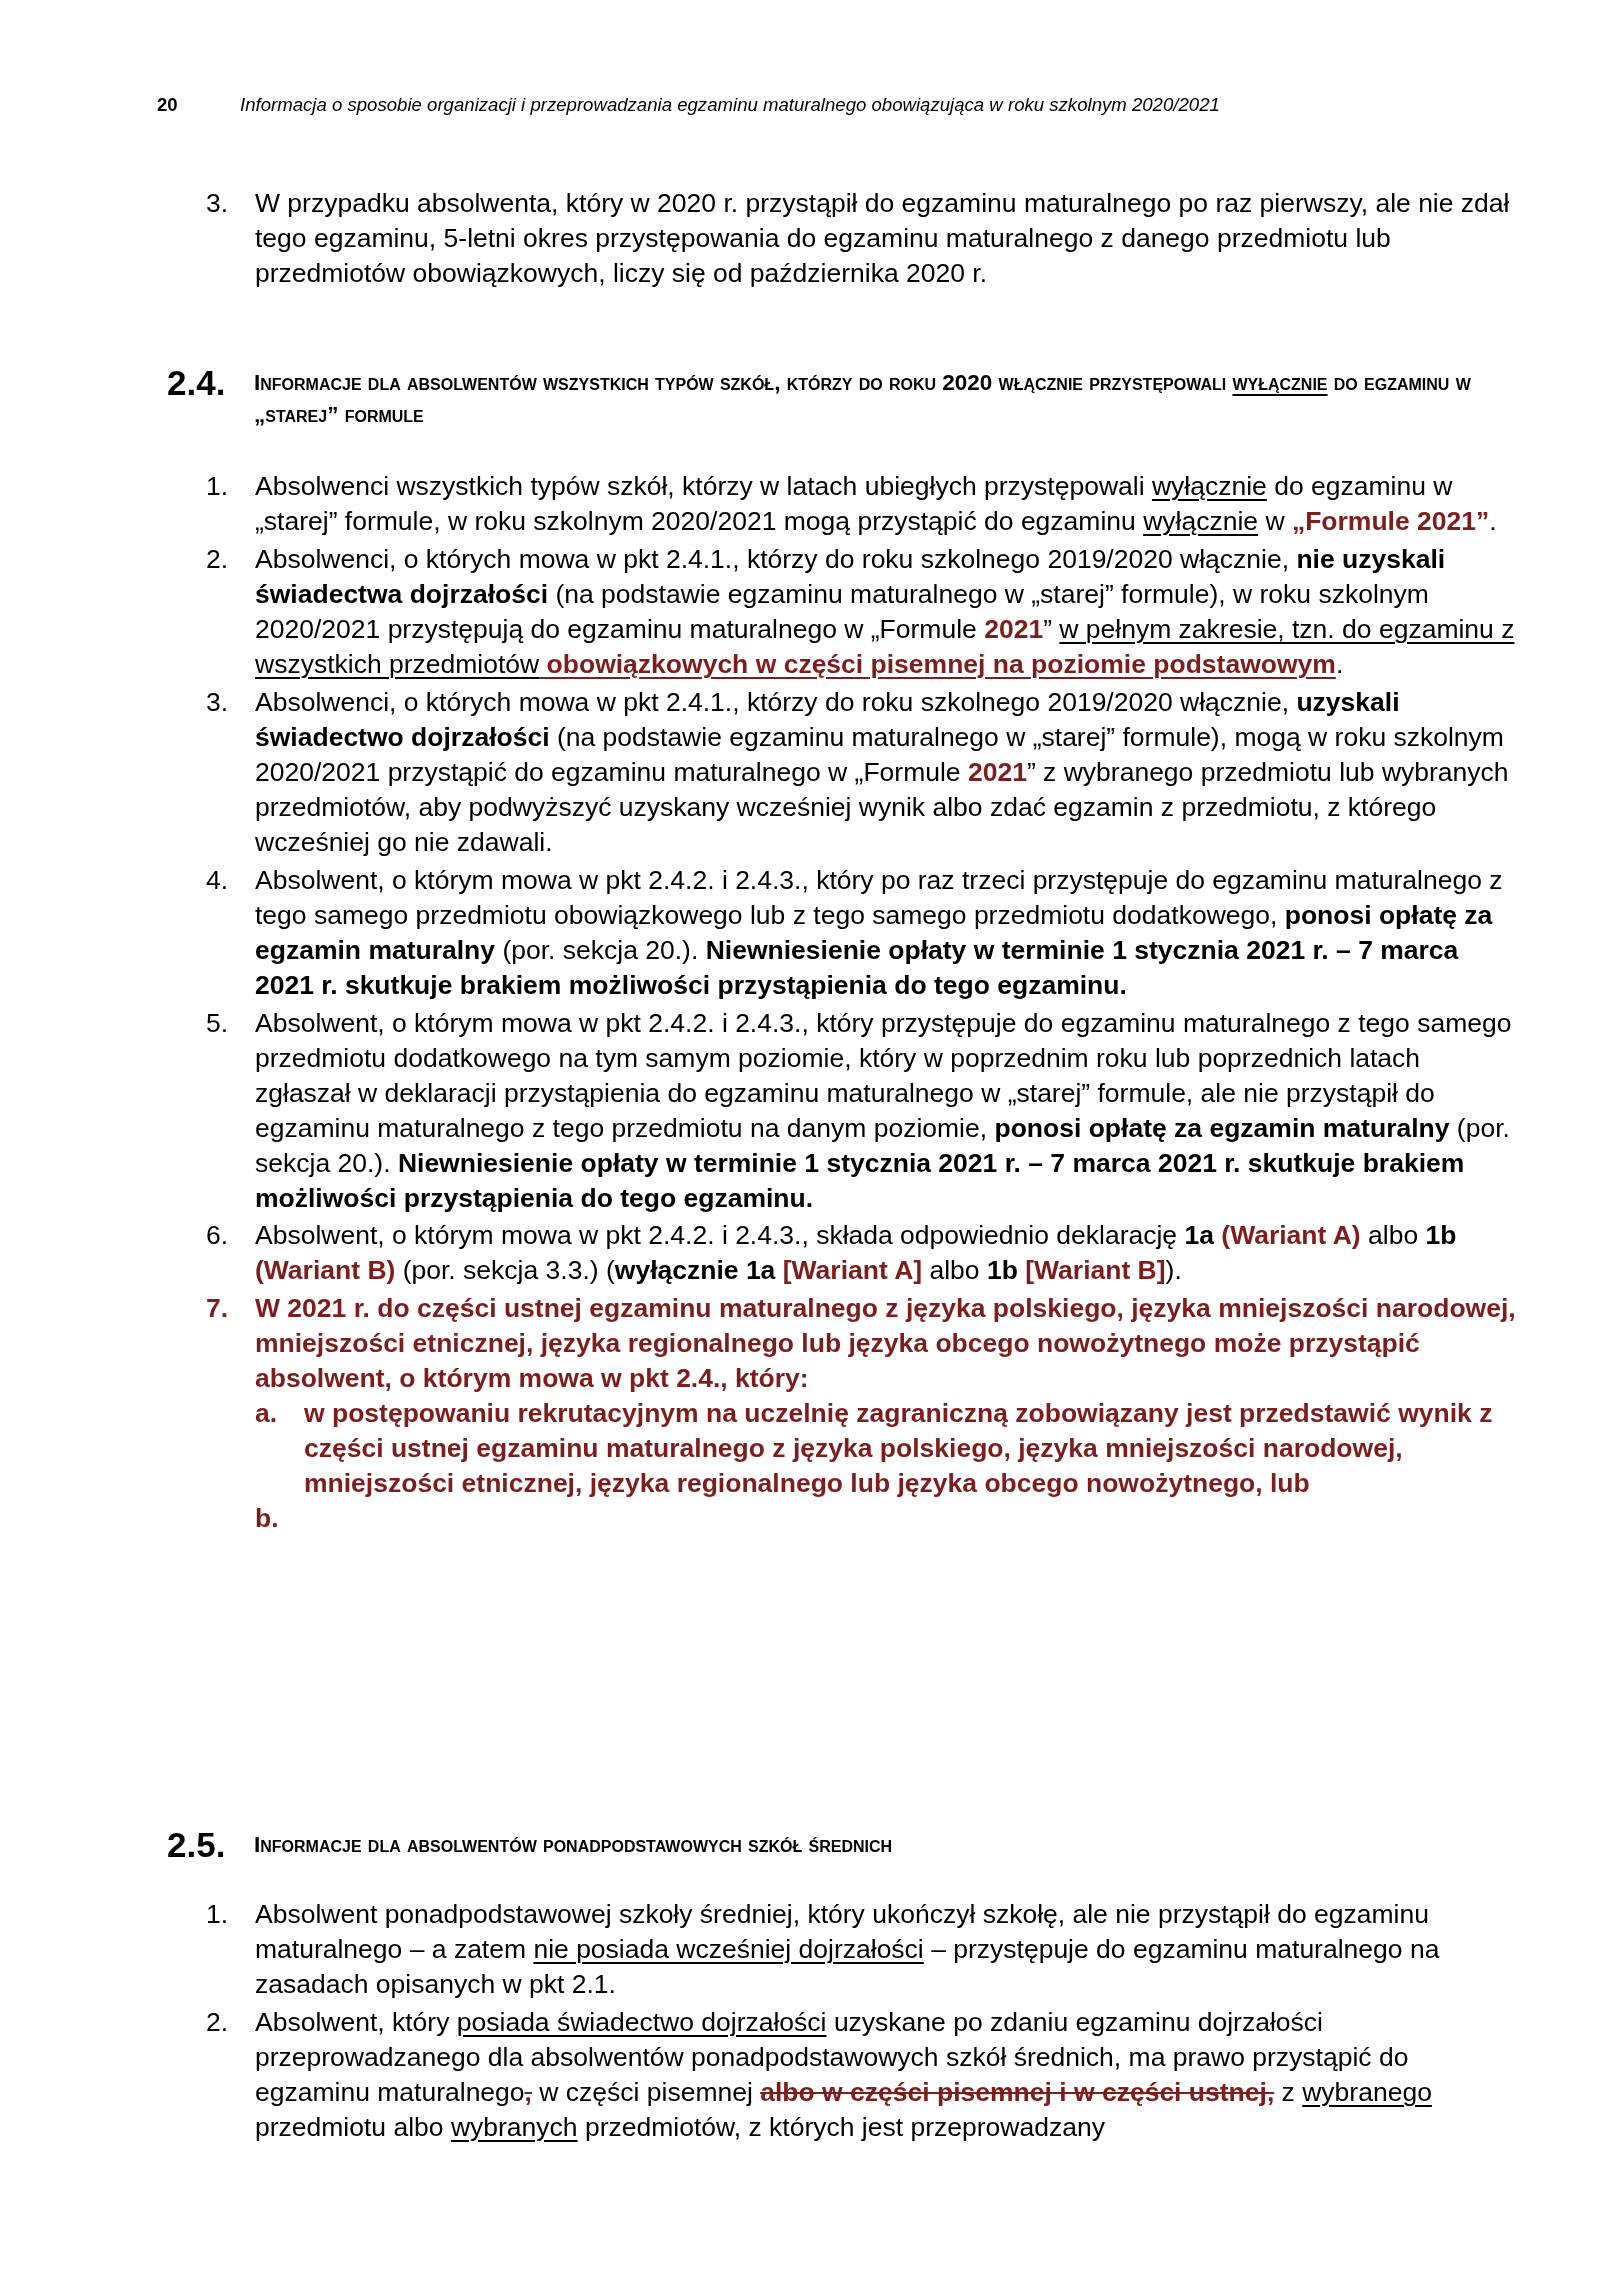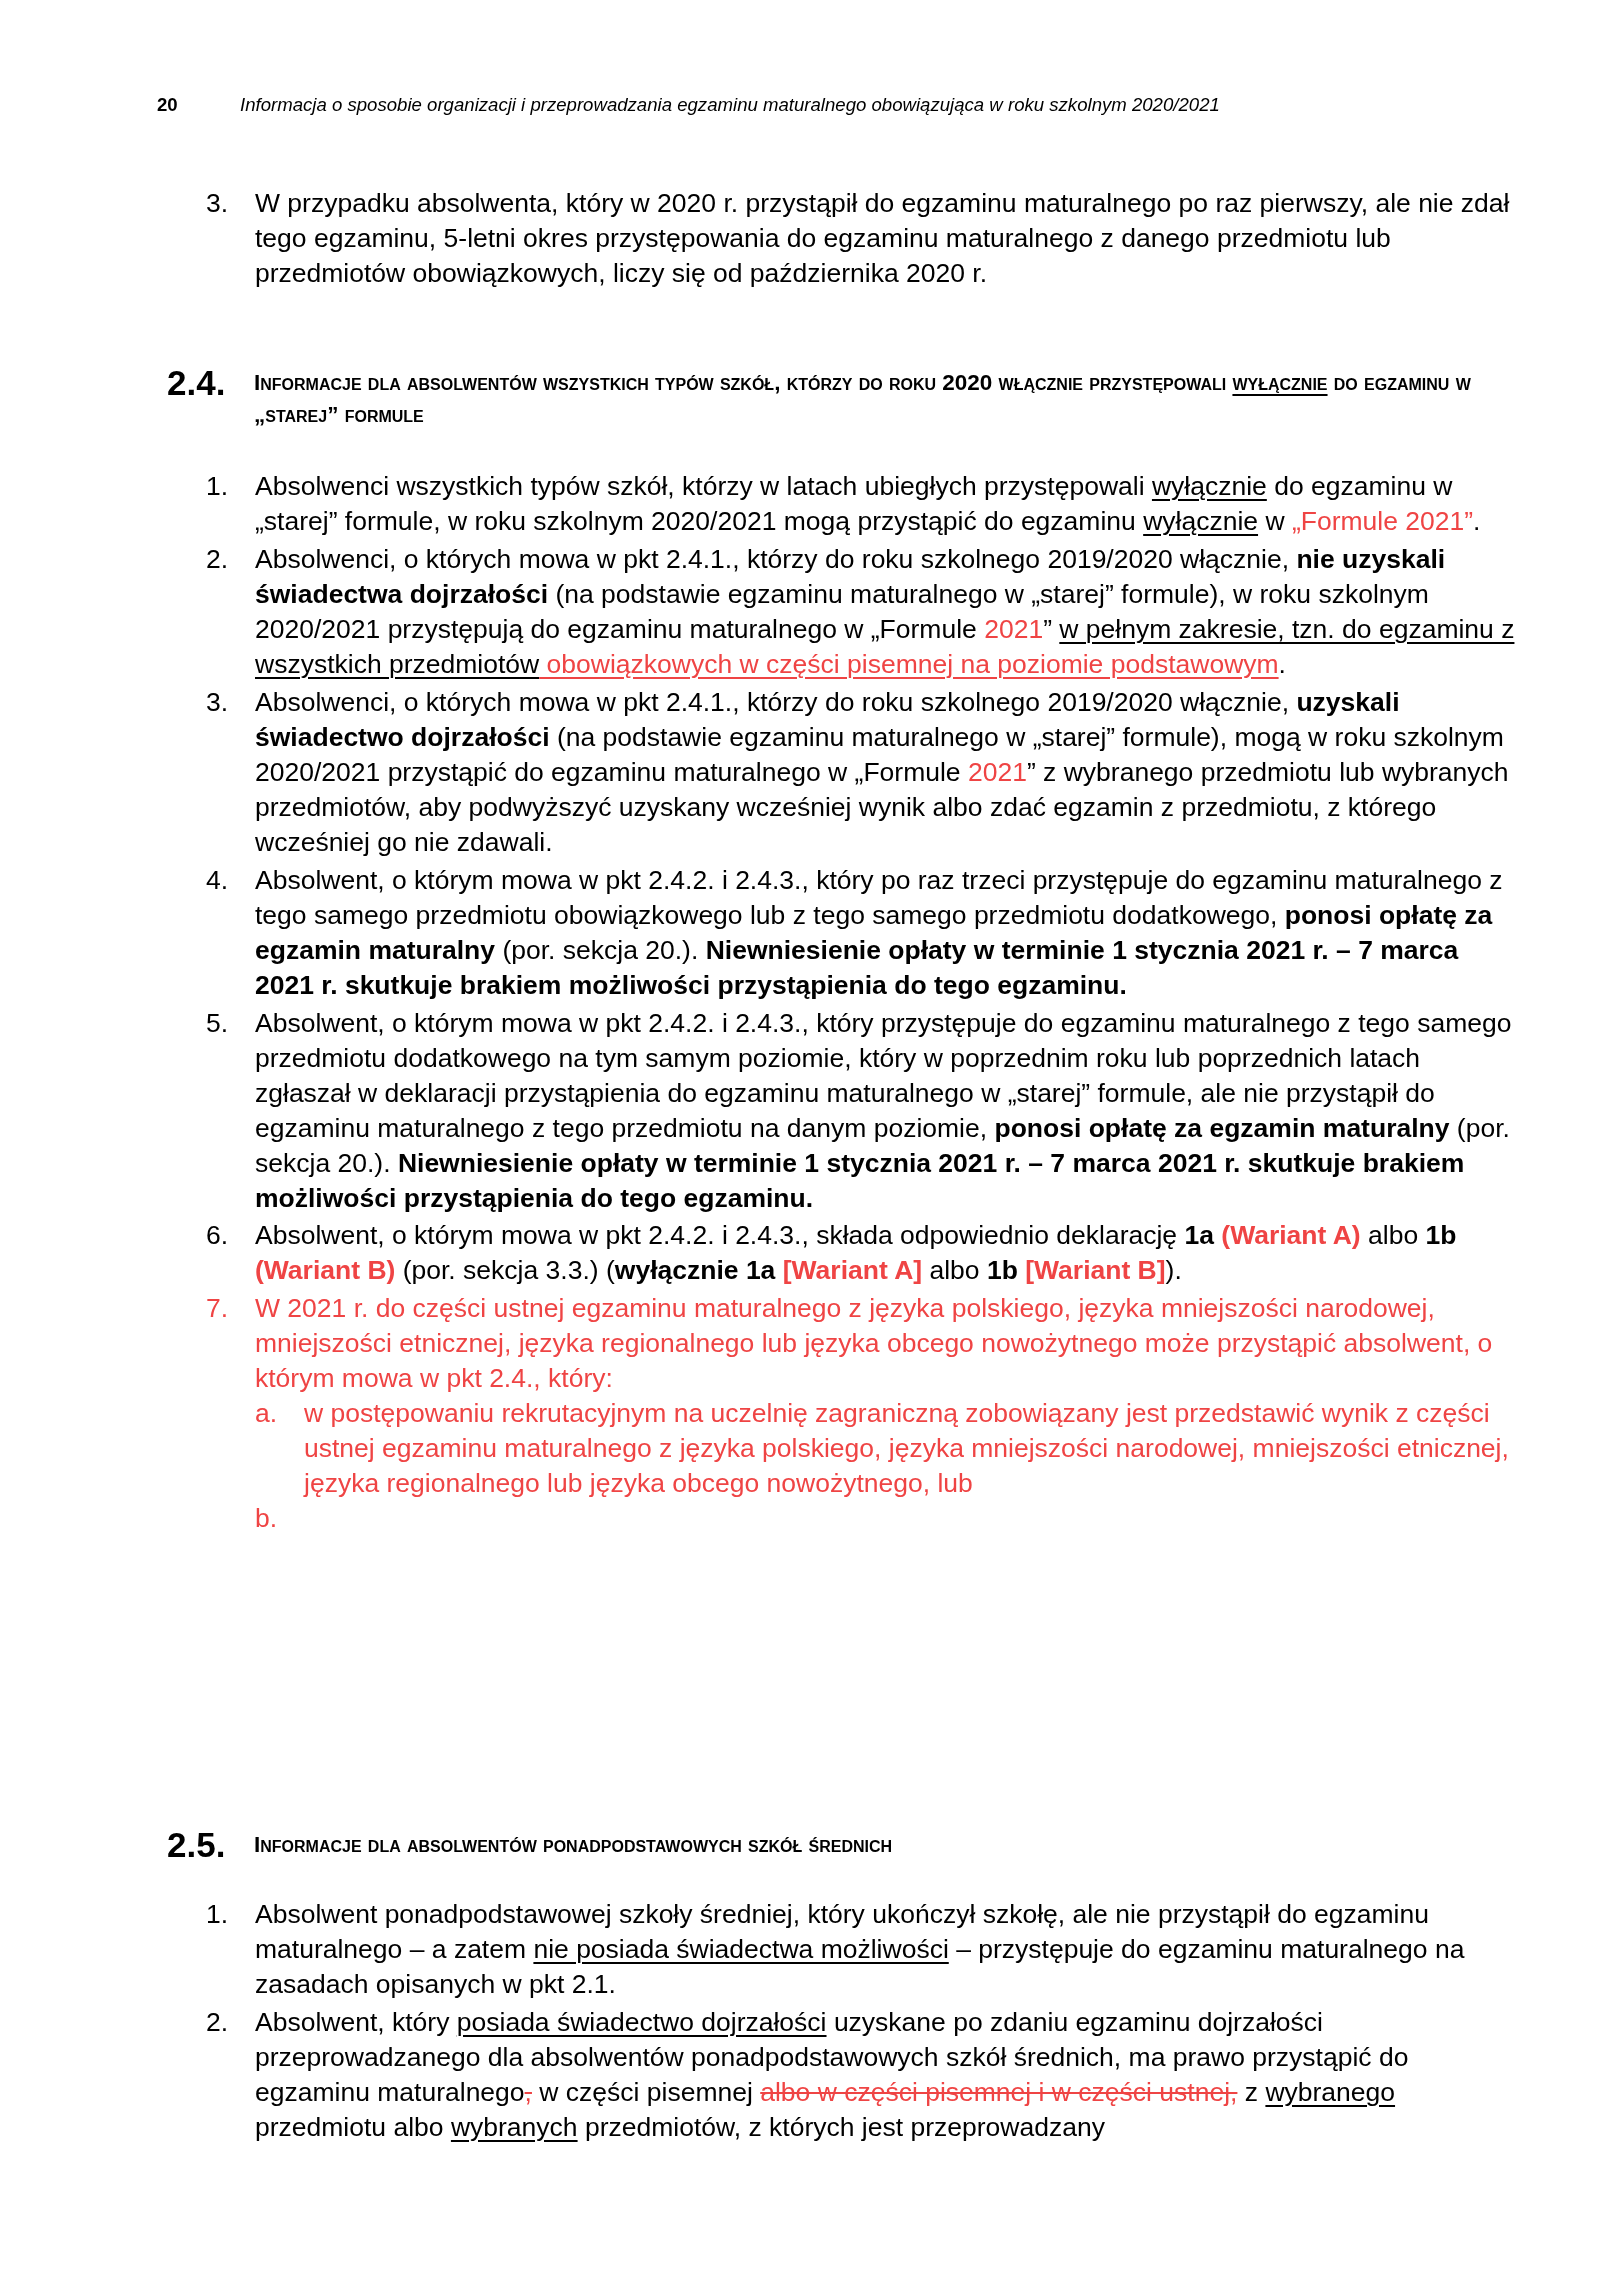--- a/index.html
+++ b/index.html
@@ -8,21 +8,21 @@
     font-family: "Liberation Sans", sans-serif; color: #000;
   }
   .page-header { position: absolute; top: 94px; left: 157px; width: 1323px; font-size: 18.6px; }
   .page-number { position: absolute; left: 0; top: 0; font-weight: bold; }
   .running-title { position: absolute; left: 83px; top: 0; font-style: italic; white-space: nowrap; }
 
   .body-text { font-size: 26.5px; line-height: 35px; }
   .list { list-style: none; margin: 0; padding: 0; }
   .item { position: relative; padding-left: 49px; margin-bottom: 2.9px; }
   .num { position: absolute; left: 0; top: 0; }
-  .red { color: #ef4444; }
+  .red { color: #7f1d1d; font-weight: bold; }
   .u { text-decoration: underline; text-underline-offset: 3.9px; text-decoration-thickness: 2px; }
   .s { text-decoration: line-through; text-decoration-thickness: 2px; }
   b { font-weight: bold; }
 
   .block { position: absolute; left: 206px; width: 1313px; }
   .heading { position: absolute; left: 167px; width: 1372px; font-weight: bold; font-size: 22.5px; line-height: 32px; }
   .h-num { position: absolute; left: 0; top: 0; font-size: 35px; }
   .h-text { position: absolute; left: 87px; top: 0; font-variant: small-caps; width: 1274px; }
   .sub { list-style: none; margin: 0; padding: 0; }
   .sub .item { padding-left: 49px; margin-bottom: 0; }
@@ -91,21 +91,21 @@
 
 <div class="heading" style="top:1829px;">
   <span class="h-num">2.5.</span>
   <span class="h-text">Informacje dla absolwentów ponadpodstawowych szkół średnich</span>
 </div>
 
 <div class="block body-text" style="top:1897px;">
   <ol class="list">
     <li class="item">
       <span class="num">1.</span>
-      <span>Absolwent ponadpodstawowej szkoły średniej, który ukończył szkołę, ale nie przystąpił do egzaminu maturalnego – a zatem </span><span class="u">nie posiada świadectwa możliwości</span><span> – przystępuje do egzaminu maturalnego na zasadach opisanych w pkt 2.1.</span>
+      <span>Absolwent ponadpodstawowej szkoły średniej, który ukończył szkołę, ale nie przystąpił do egzaminu maturalnego – a zatem </span><span class="u">nie posiada wcześniej dojrzałości</span><span> – przystępuje do egzaminu maturalnego na zasadach opisanych w pkt 2.1.</span>
     </li>
     <li class="item">
       <span class="num">2.</span>
       <span>Absolwent, który </span><span class="u">posiada świadectwo dojrzałości</span><span> uzyskane po zdaniu egzaminu dojrzałości przeprowadzanego dla absolwentów ponadpodstawowych szkół średnich, ma prawo przystąpić do egzaminu maturalnego</span><span class="s red">,</span><span> w części pisemnej </span><span class="s red">albo w części pisemnej i w części ustnej,</span><span> z </span><span class="u">wybranego</span><span> przedmiotu albo </span><span class="u">wybranych</span><span> przedmiotów, z których jest przeprowadzany</span>
     </li>
   </ol>
 </div>
 
 
 </body></html>

